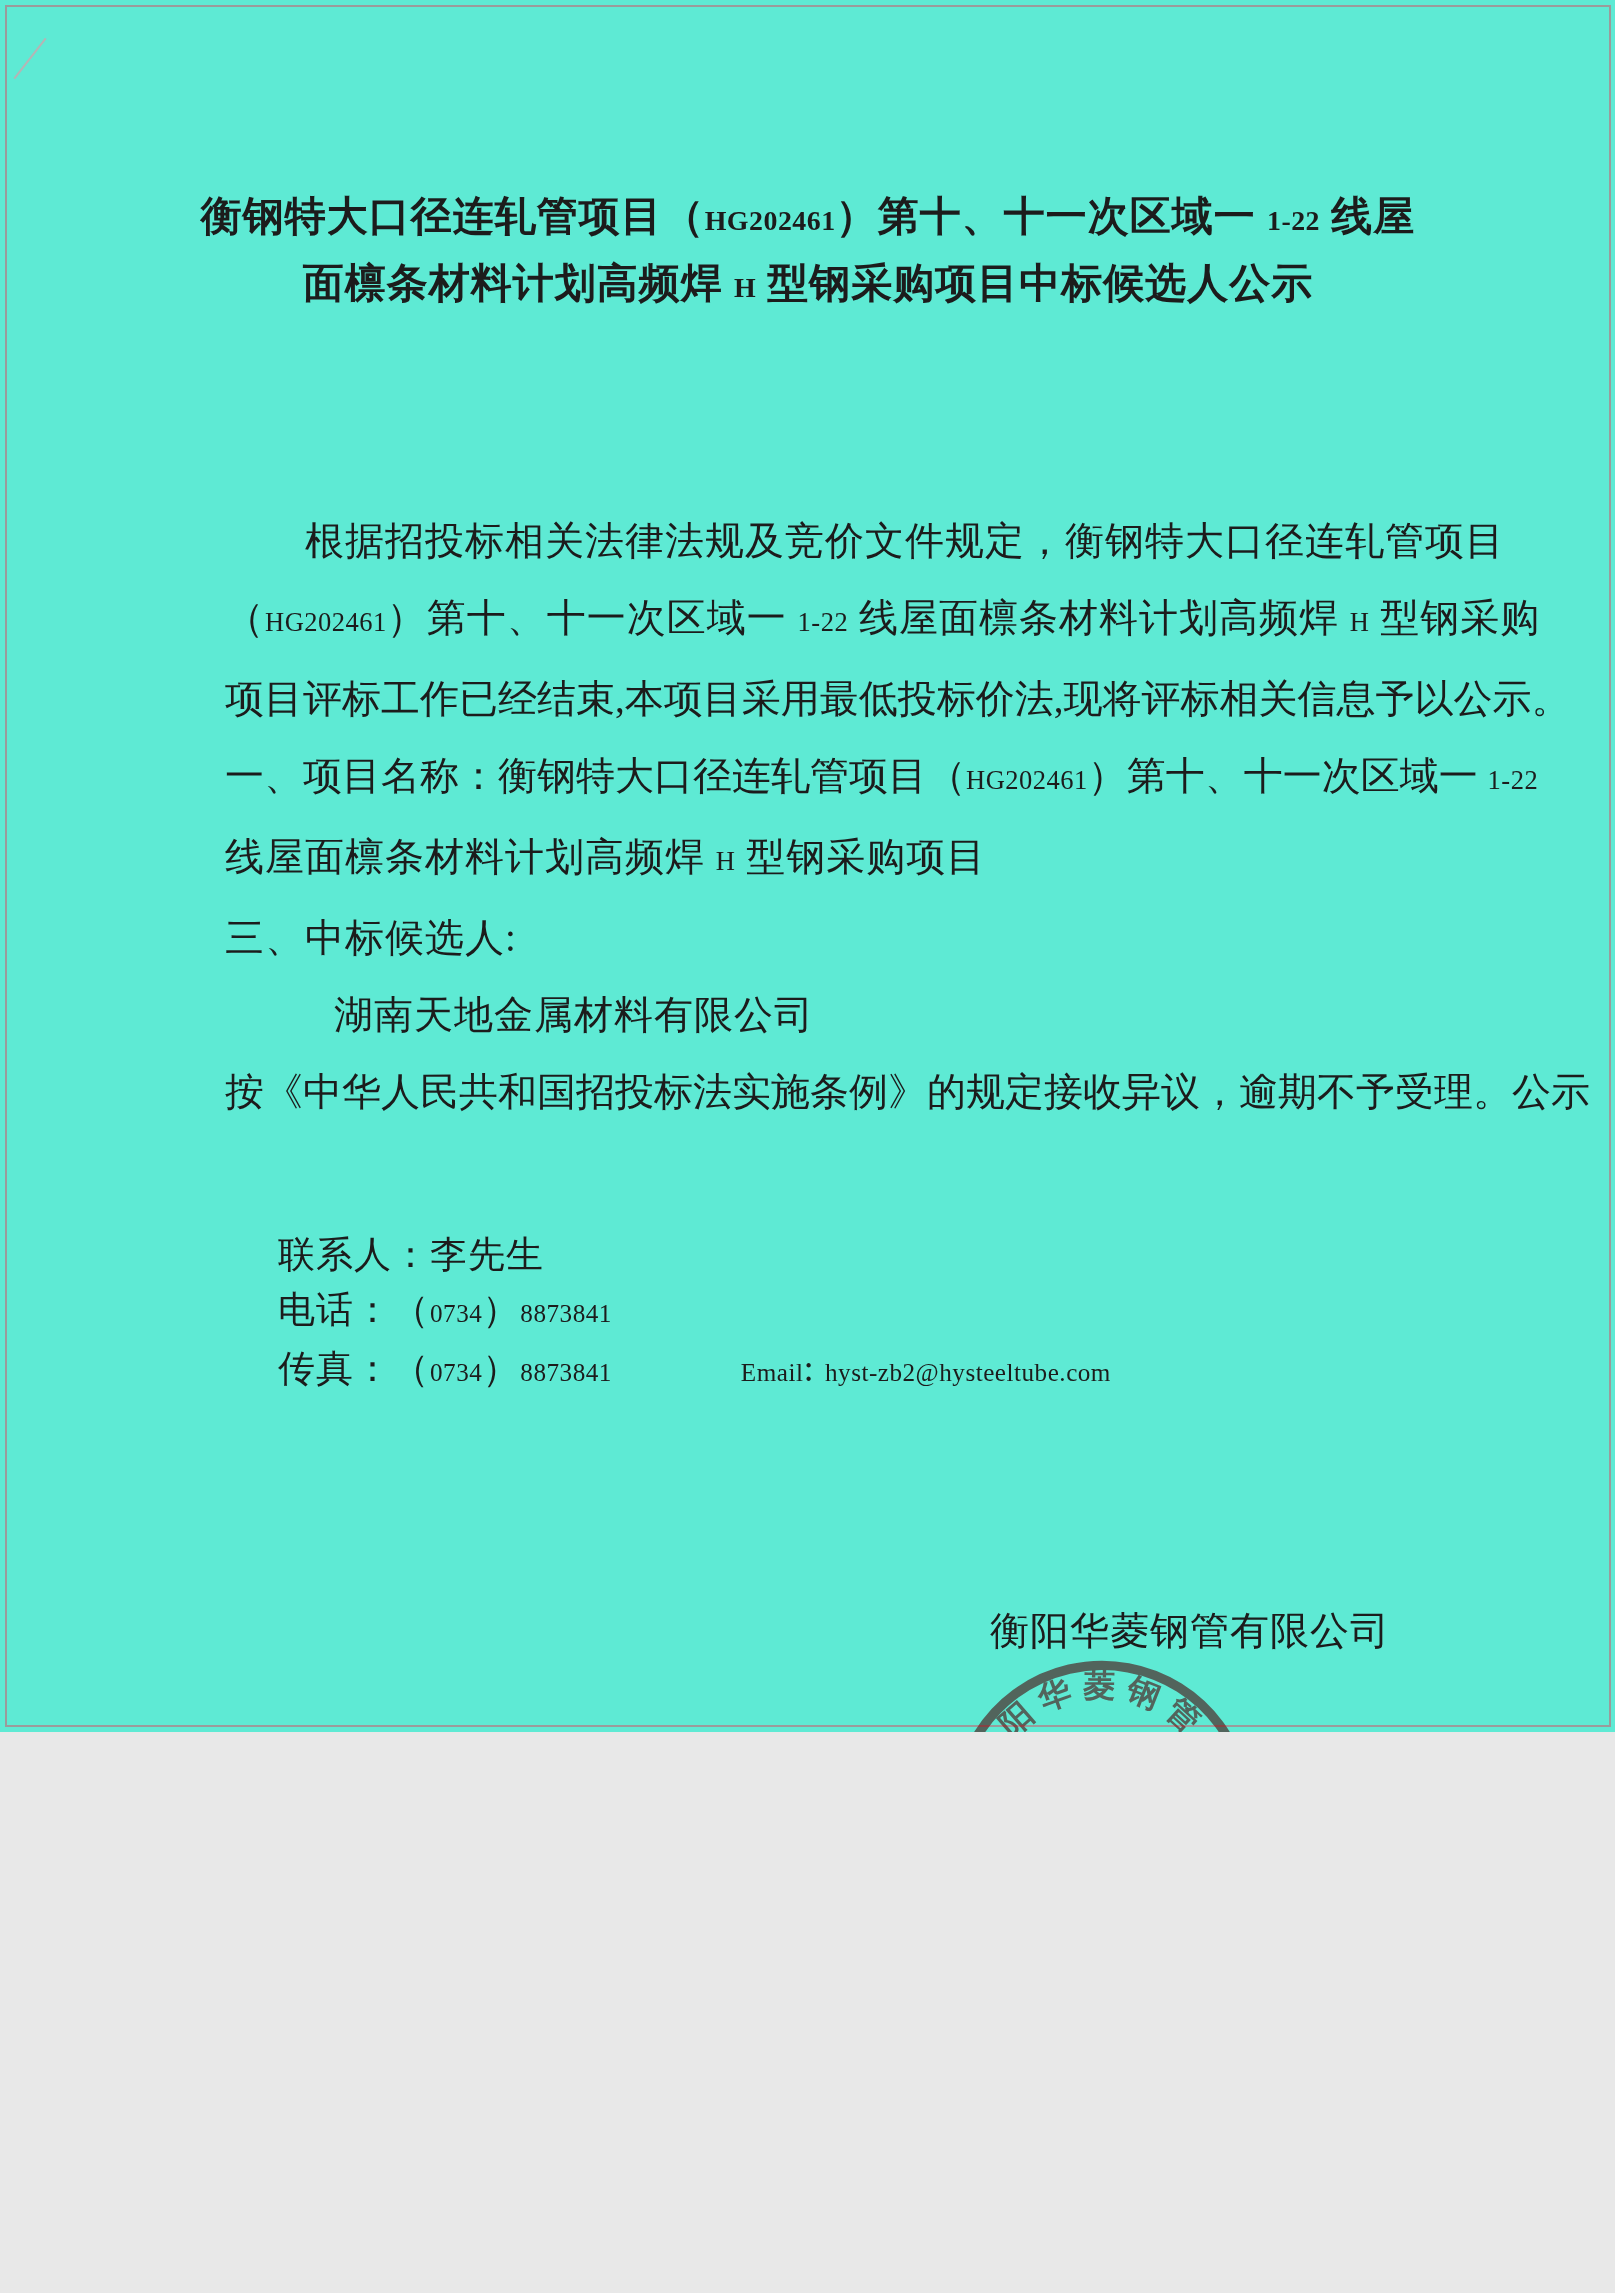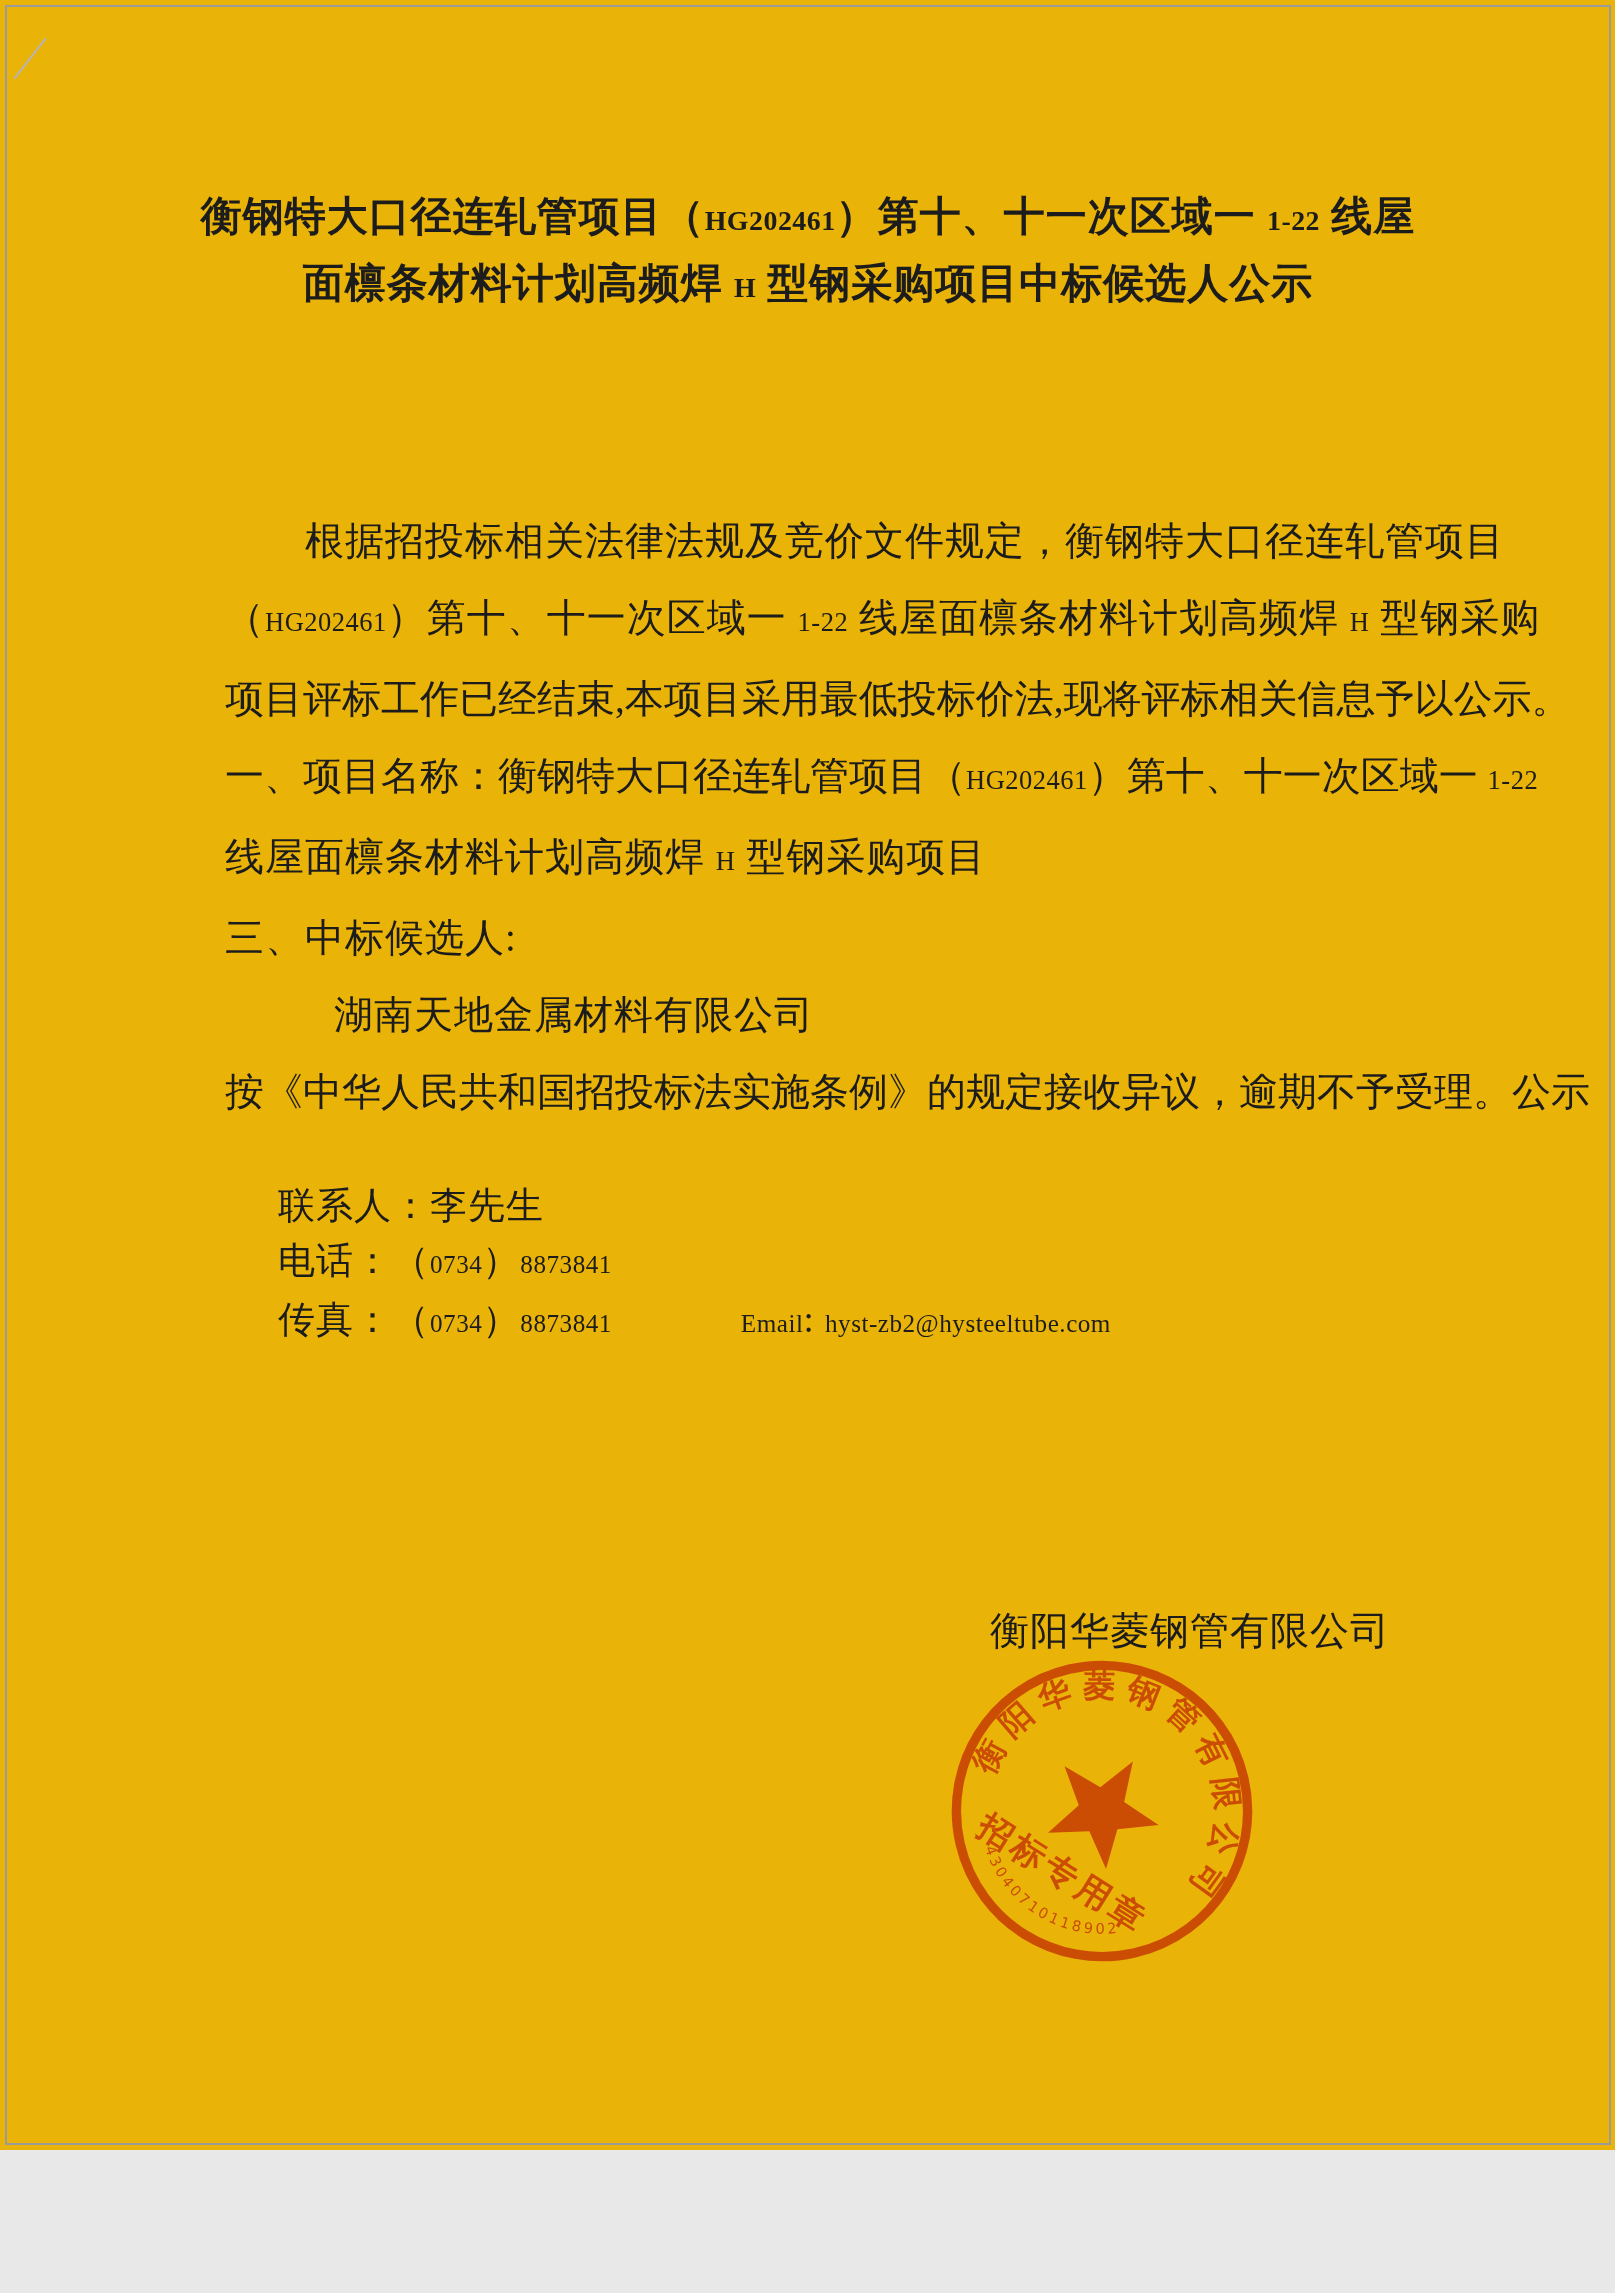--- a/index.html
+++ b/index.html
@@ -1,19 +1,19 @@
 <!DOCTYPE html>
 <html><head>
 <meta charset="utf-8">
 <style>
   html,body{margin:0;padding:0;background:#e8e8e8;}
   .page{
     position:relative;
-    width:1616px;height:2150px;
-    background:#eab308;
+    width:1616px;height:1732px;
+    background:#5eead4;
     overflow:hidden;
     font-family:"Liberation Serif","DejaVu Serif",serif;
     color:#1c1c1c;
   }
   .scan-border{
     position:absolute;left:4.9px;top:4.9px;right:4.9px;bottom:4.9px;
     border:2px solid #9b9b9b;
     pointer-events:none;
   }
   .scan-artifact{
@@ -37,21 +37,21 @@
     margin:11px;
     font-size:39px;
     line-height:66px;
     letter-spacing:1px;
     white-space:nowrap;
   }
   .para.tight{letter-spacing:0;}
   .indent{padding-left:80px;}
   .candidate{padding-left:109px;}
   .notice-start{margin-top:68px;}
-  .contact{margin-top:53px;padding-left:64px;}
+  .contact{margin-top:102px;padding-left:64px;}
   .contact p{
     margin:0;font-size:37px;line-height:55px;letter-spacing:1px;white-space:nowrap;
   }
   .email{display:inline-block;margin-left:129px;}
   .latin{font-size:0.68em;letter-spacing:0.5px;}
   .signature{
     position:absolute;left:990px;top:1607px;
     font-size:39px;line-height:47px;letter-spacing:1px;
     white-space:nowrap;
   }

